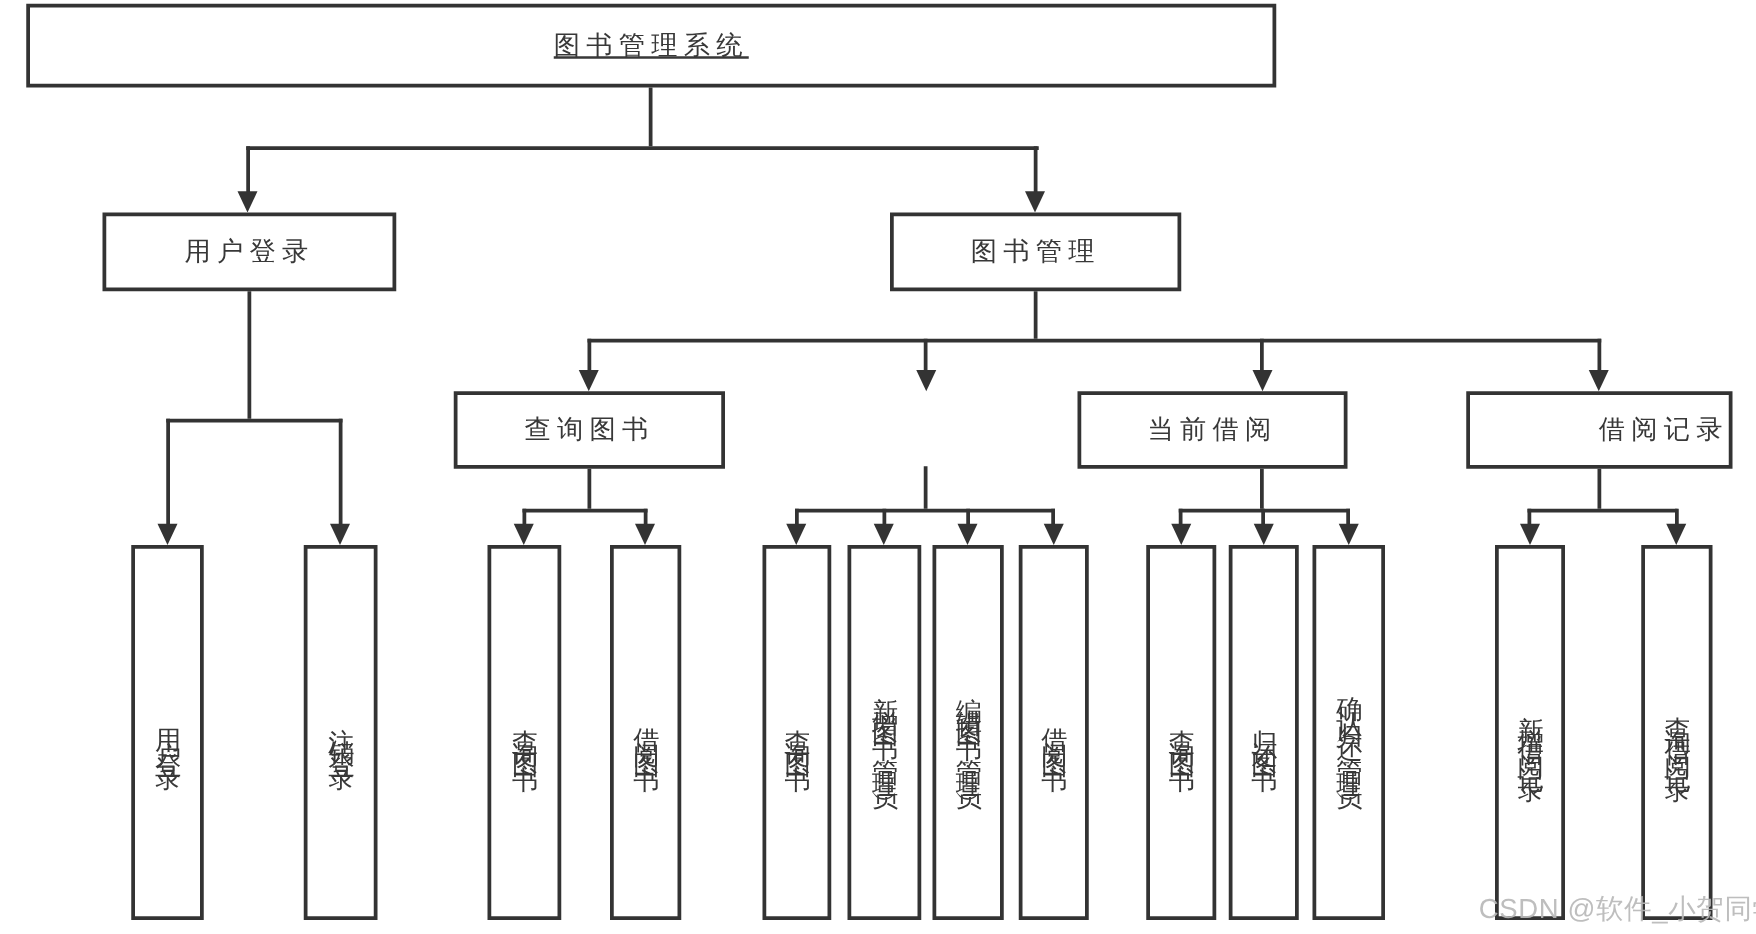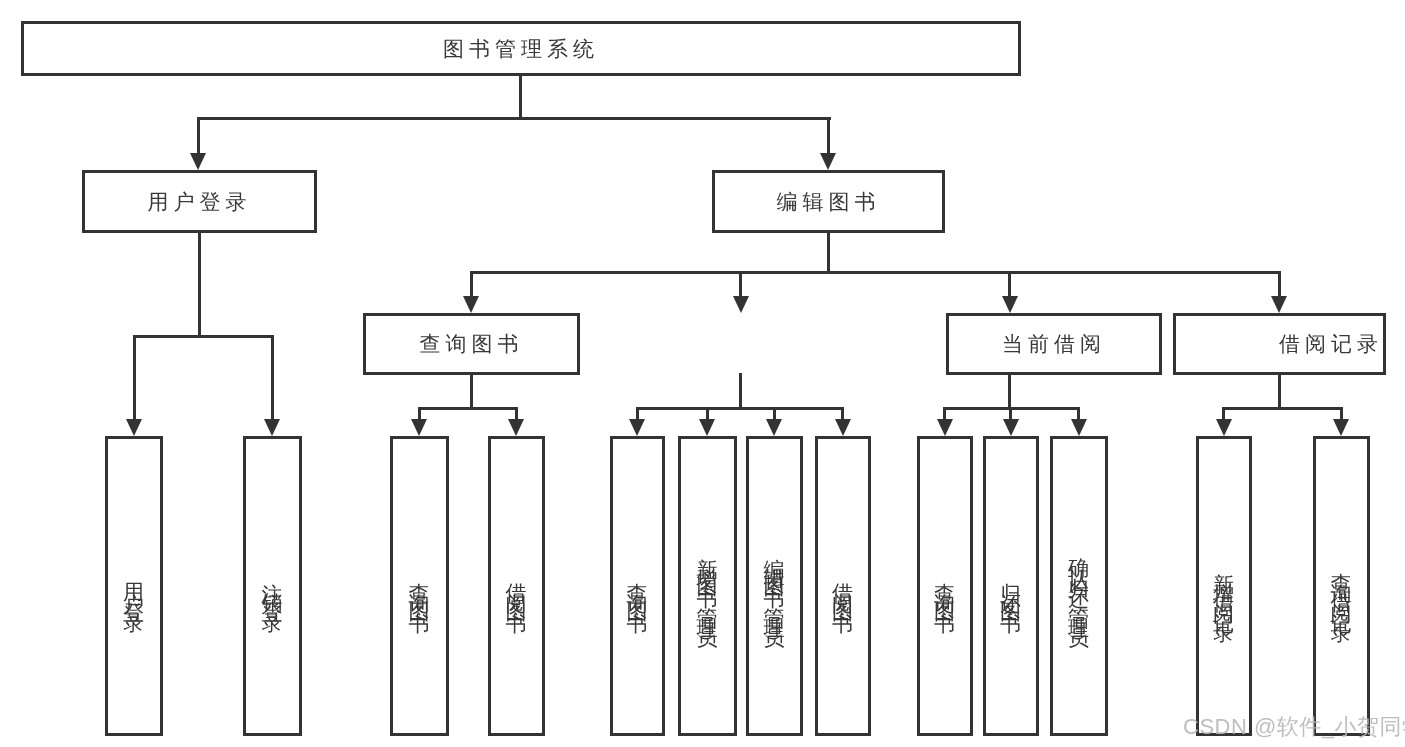--- a/index.html
+++ b/index.html
@@ -32,36 +32,36 @@
     position:absolute; left:1183px; top:712px;
     color:#b9b9b9; font-size:22px; letter-spacing:0.5px;
     z-index:6; white-space:nowrap; opacity:0.92;
   }
 </style>
 </head>
 <body>
 
 <div class="canvas">
 
-  <div class="box" style="left:21px; top:21px; width:1000px; height:55px;">
+  <div class="box" style="left:21px; top:3px; width:1000px; height:67px;text-decoration:underline;">
     <span>图书管理系统</span>
   </div>
 
   <div class="vl" style="left:519px; top:66px; height:51px;"></div>
   <div class="hl" style="left:197px; top:117px; width:634px;"></div>
   <div class="vl" style="left:197px; top:117px; height:37px;"></div>
   <div class="arr" style="left:190px; top:153px;"></div>
   <div class="vl" style="left:827px; top:117px; height:37px;"></div>
   <div class="arr" style="left:820px; top:153px;"></div>
 
   <div class="box" style="left:82px; top:170px; width:235px; height:63px;">
     <span>用户登录</span>
   </div>
   <div class="box" style="left:712px; top:170px; width:233px; height:63px;">
-    <span>编辑图书</span>
+    <span>图书管理</span>
   </div>
 
   <div class="vl" style="left:198px; top:231px; height:104px;"></div>
   <div class="hl" style="left:133px; top:335px; width:141px;"></div>
   <div class="vl" style="left:133px; top:335px; height:85px;"></div>
   <div class="arr" style="left:126px; top:419px;"></div>
   <div class="vl" style="left:271px; top:335px; height:85px;"></div>
   <div class="arr" style="left:264px; top:419px;"></div>
 
   <div class="box vbox" style="left:105px; top:436px; width:58px; height:300px;">
@@ -78,21 +78,21 @@
   <div class="vl" style="left:739px; top:271px; height:25px;"></div>
   <div class="arr" style="left:733px; top:296px;"></div>
   <div class="vl" style="left:1008px; top:271px; height:25px;"></div>
   <div class="arr" style="left:1002px; top:296px;"></div>
   <div class="vl" style="left:1278px; top:271px; height:25px;"></div>
   <div class="arr" style="left:1271px; top:296px;"></div>
 
   <div class="box" style="left:363px; top:313px; width:217px; height:62px;">
     <span>查询图书</span>
   </div>
-  <div class="box" style="left:946px; top:313px; width:216px; height:62px;">
+  <div class="box" style="left:862px; top:313px; width:216px; height:62px;">
     <span>当前借阅</span>
   </div>
   <div class="box" style="left:1173px; top:313px; width:213px; height:62px;justify-content:flex-end;">
     <span>借阅记录</span>
   </div>
 
   <div class="vl" style="left:470px; top:373px; height:34px;"></div>
   <div class="hl" style="left:418px; top:407px; width:100px;"></div>
   <div class="vl" style="left:418px; top:407px; height:13px;"></div>
   <div class="arr" style="left:411px; top:419px;"></div>

